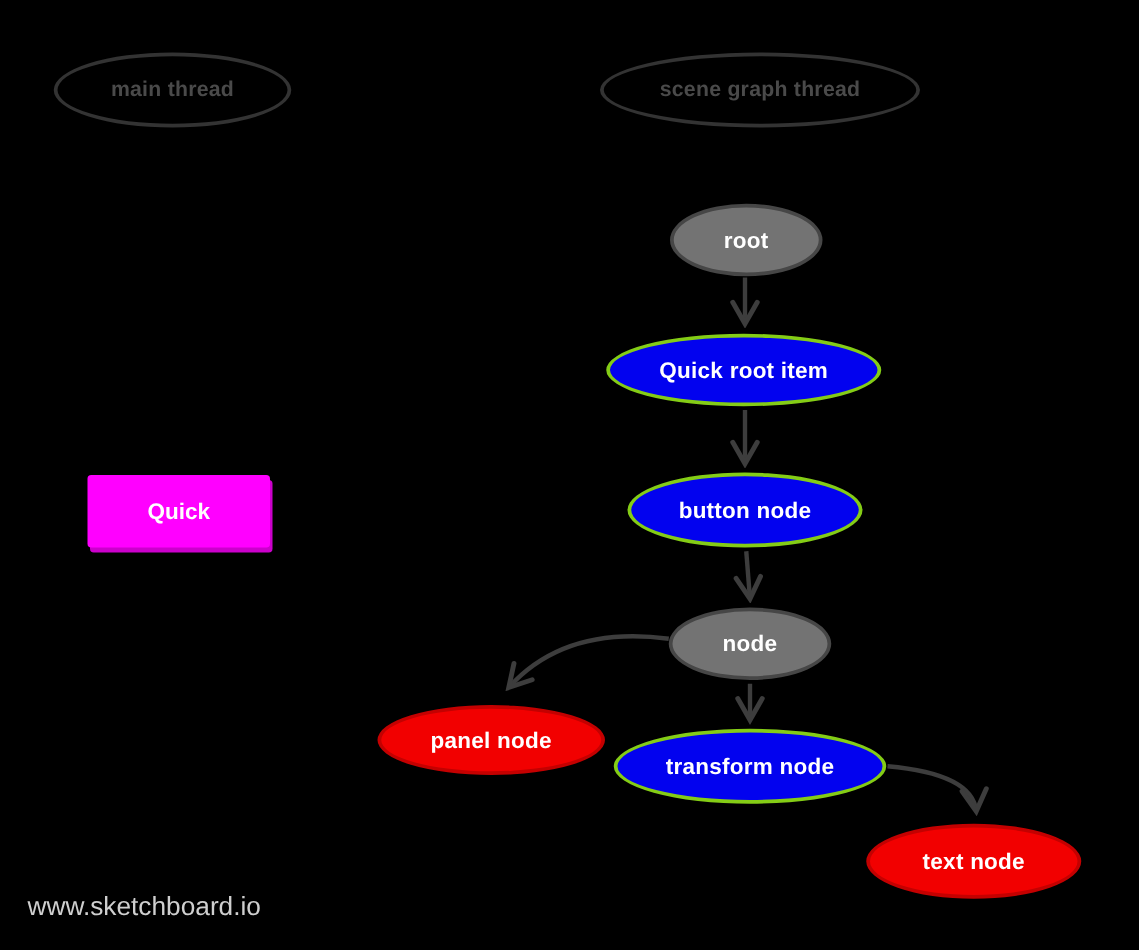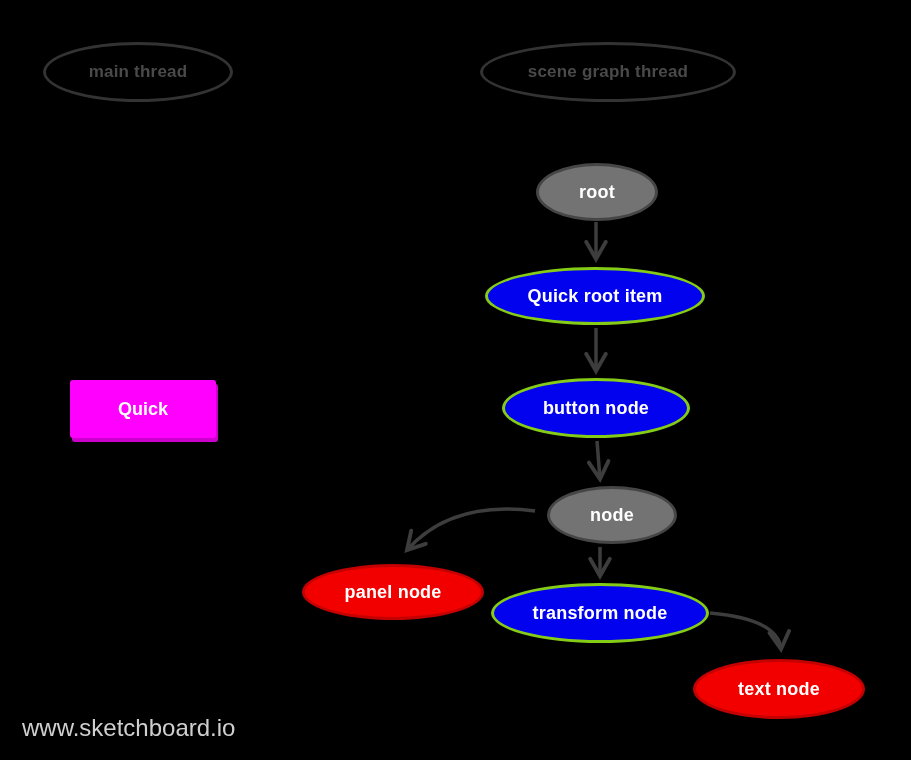--- a/index.html
+++ b/index.html
@@ -39,21 +39,21 @@
   .gray-node { background: #737373; border: 3px solid #464646; }
   .blue-node { background: #0202ef; border: 3px solid #84cc16; }
   .red-node  { background: #f20000; border: 3px solid #c40000; }
 
   
   #el-main-thread        { left: 43px;  top: 42px;  width: 190px; height: 60px; }
   #el-scene-graph-thread { left: 480px; top: 42px;  width: 256px; height: 60px; }
   #el-root               { left: 536px; top: 163px; width: 122px; height: 58px; }
   #el-quick-root-item    { left: 485px; top: 267px; width: 220px; height: 58px; }
   #el-button-node        { left: 502px; top: 378px; width: 188px; height: 60px; }
-  #el-node               { left: 547px; top: 486px; width: 130px; height: 58px; }
+  #el-node               { left: 535px; top: 486px; width: 130px; height: 58px; }
   #el-panel-node         { left: 302px; top: 564px; width: 182px; height: 56px; }
   #el-transform-node     { left: 491px; top: 583px; width: 218px; height: 60px; }
   #el-text-node          { left: 693px; top: 659px; width: 172px; height: 60px; }
 
   .sketch-button {
     position: absolute;
     left: 70px; top: 380px;
     width: 146px; height: 58px;
     background: #ff00ff;
     border-radius: 3px;
@@ -62,21 +62,21 @@
     align-items: center;
     justify-content: center;
     color: #ffffff;
     font-weight: bold;
     font-size: 18px;
   }
   .watermark {
     position: absolute;
     left: 22px; top: 714px;
     color: #cfcfcf;
-    font-size: 24px;
+    font-size: 21px;
     font-weight: 400;
   }
 </style>
 </head>
 <body>
 
 <div class="stage">
 
   <svg class="edges-layer" width="911" height="760" viewBox="0 0 911 760" xmlns="http://www.w3.org/2000/svg">
     <defs>

